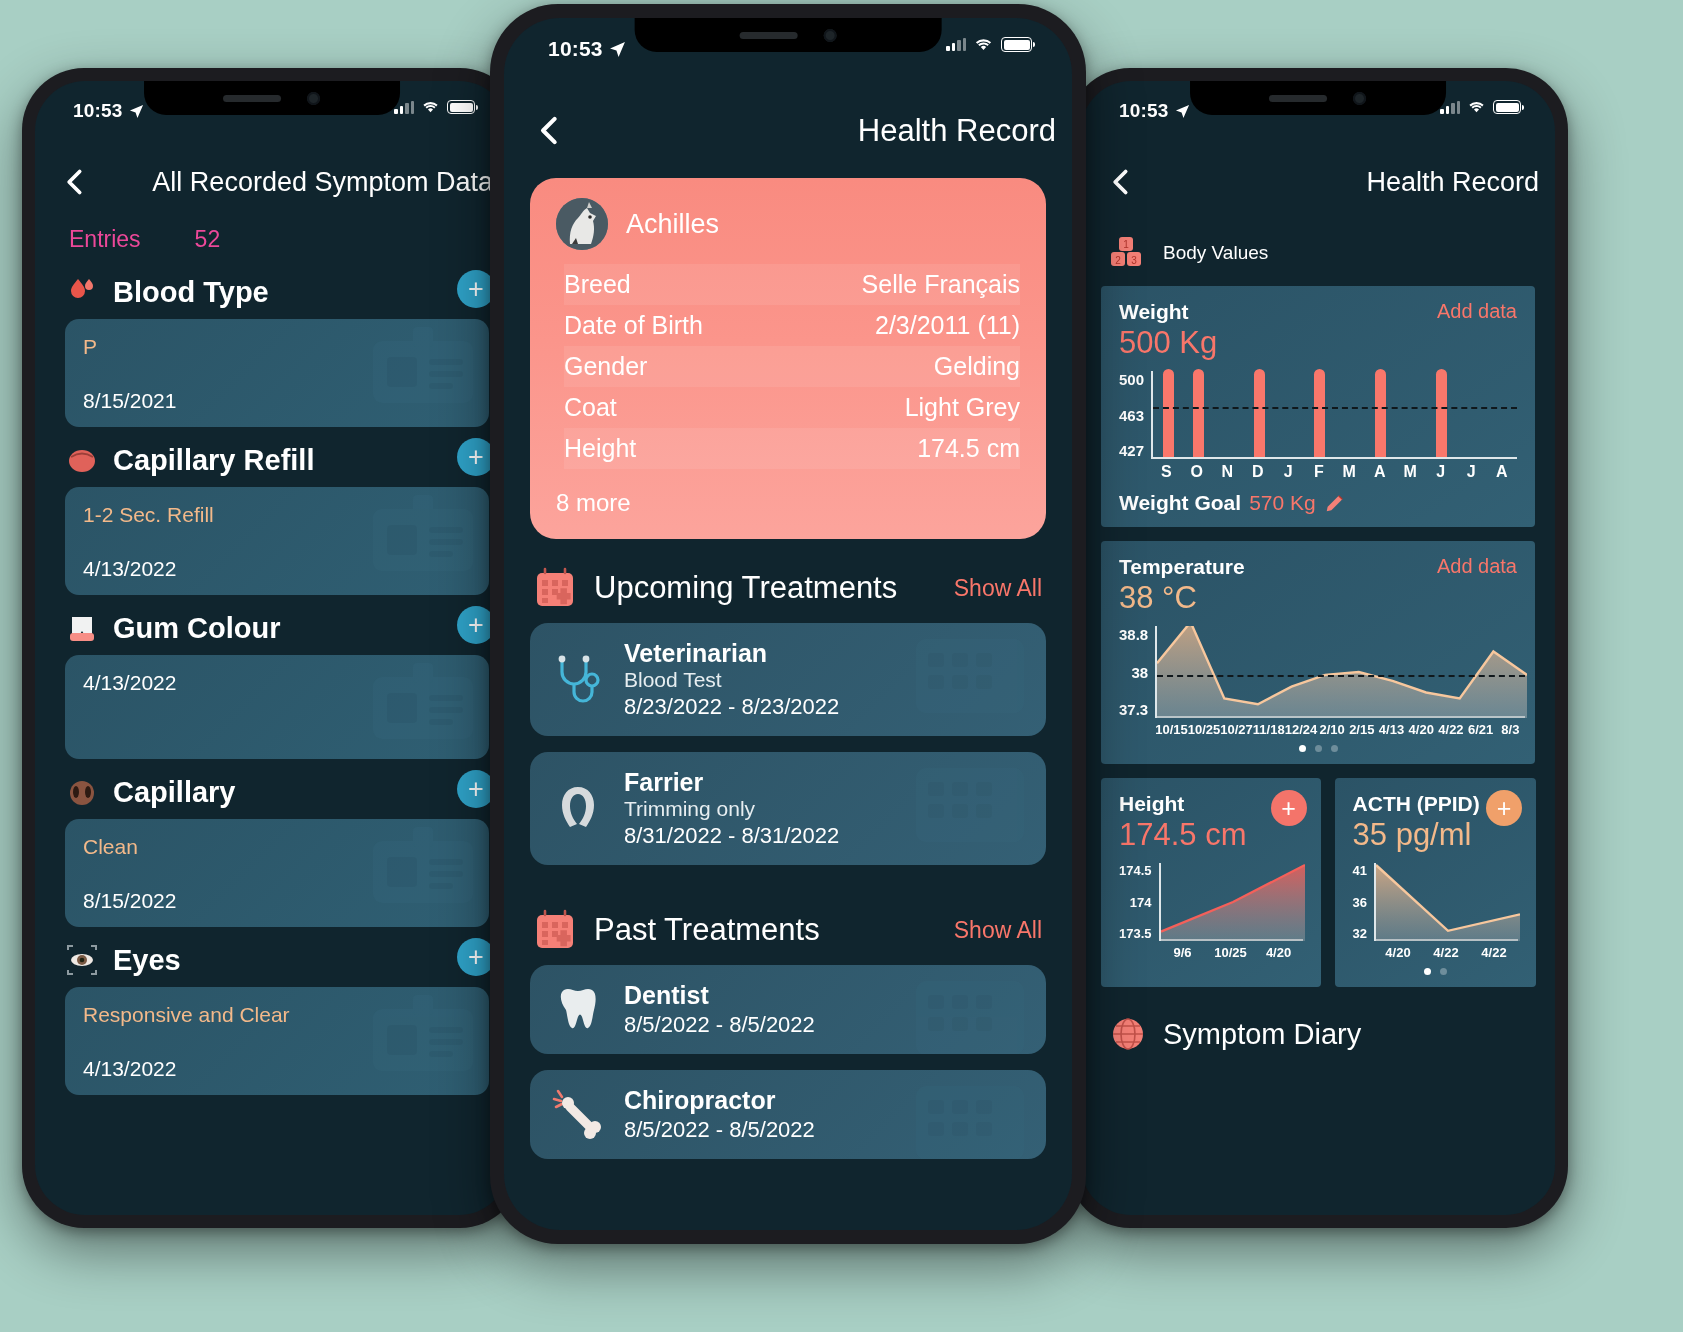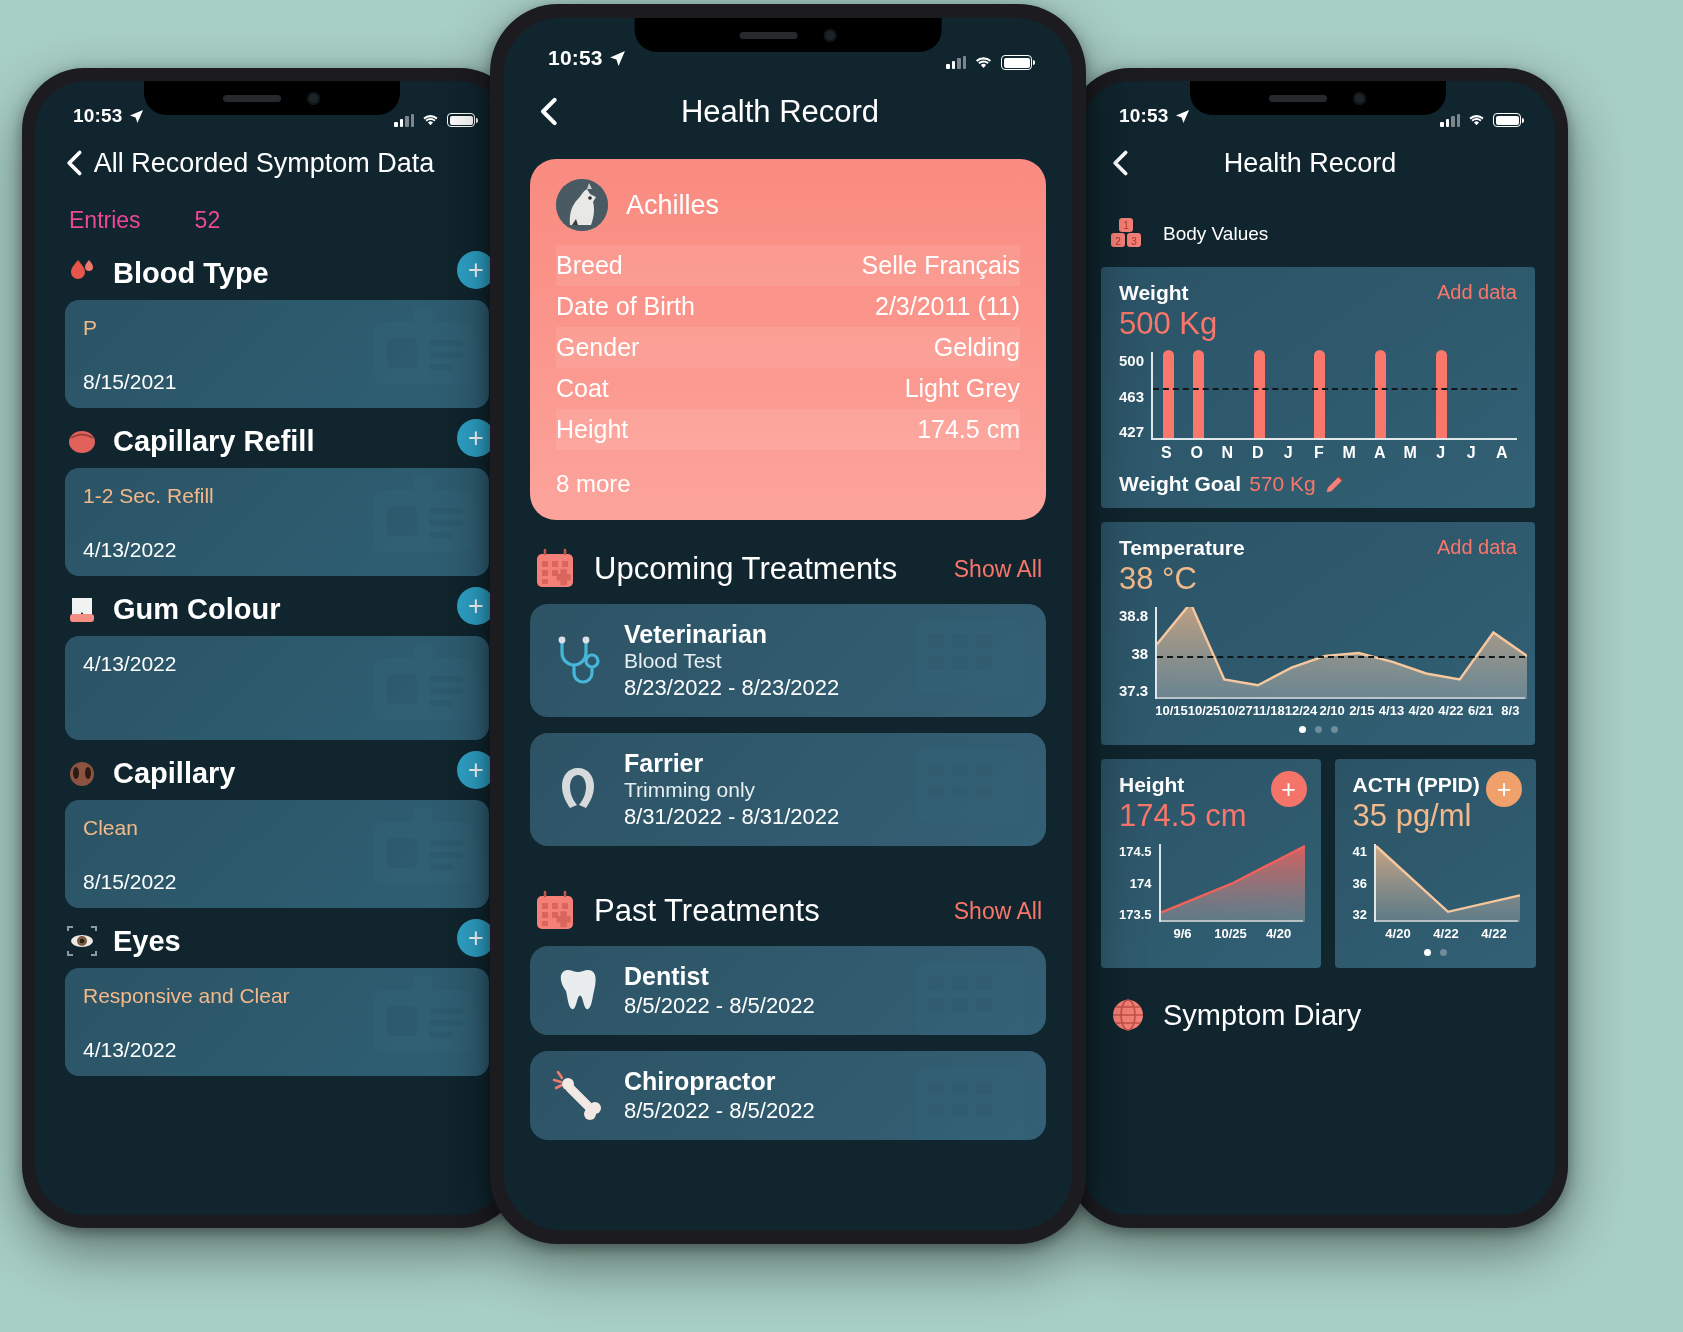--- a/index.html
+++ b/index.html
@@ -39,44 +39,44 @@
     border-bottom-left-radius: 22px; border-bottom-right-radius: 22px;
     display: flex; align-items: center; justify-content: center; gap: 26px;
     z-index: 20;
   }
   .notch .speaker { width: 58px; height: 7px; border-radius: 4px; background: #262a2d; }
   .notch .cam { width: 13px; height: 13px; border-radius: 50%; background: #1d2428;
                 box-shadow: inset 0 0 0 2px #10151a; }
 
   
   .statusbar {
-    position: relative; height: 46px; display: flex; align-items: flex-end;
+    position: relative; height: 46px; display: flex; align-items: flex-start;
     justify-content: space-between; padding: 0 34px 0 38px; z-index: 25;
-    color: #fff; font-size: 19px; font-weight: 600; letter-spacing: .2px;
+    color: #fff; font-size: 19px; font-weight: 600; letter-spacing: .2px; margin-top: 19px;
   }
   .phone.center .statusbar { font-size: 21px; padding: 0 40px 0 44px; height: 52px; }
   .sb-left { display: flex; align-items: center; gap: 6px; }
   .loc-arrow { display: inline-block; width: 15px; height: 15px; }
   .sb-right { display: flex; align-items: center; gap: 7px; }
   .bars { display: flex; align-items: flex-end; gap: 2px; height: 13px; }
   .bars i { width: 3.5px; background: #fff; border-radius: 1px; display: block; }
   .bars i:nth-child(1) { height: 5px; }
   .bars i:nth-child(2) { height: 8px; }
   .bars i:nth-child(3) { height: 11px; opacity:.45; }
   .bars i:nth-child(4) { height: 13px; opacity:.45; }
   .batt { width: 28px; height: 14px; border: 1.8px solid #fff; border-radius: 4px;
           position: relative; padding: 1.5px; }
   .batt::after { content:""; position: absolute; right: -4px; top: 4px; width: 2.2px;
                  height: 5px; background: #fff; border-radius: 0 2px 2px 0; }
   .batt i { display:block; height:100%; background:#fff; border-radius:2px; }
 
   
   .navbar { display:flex; align-items:center; padding: 22px 26px 14px; position: relative; }
   .back-chevron { width: 28px; height: 28px; flex: 0 0 auto; }
-  .nav-title { position:absolute; left:0; right:16px; text-align:center;
+  .nav-title { position:absolute; left:0; right:16px; text-align:right;
                color:#fff; font-size: 27px; font-weight: 500; pointer-events:none; }
   .phone.center .nav-title { font-size: 31px; }
   .phone.center .navbar { padding: 26px 30px 18px; }
   .phone.center .back-chevron { width: 31px; height: 31px; }
 
   
   .entries-row { display:flex; gap: 54px; color:#ec4899; font-size: 23px;
                  padding: 16px 34px 6px; font-weight: 400; }
   .sym-head { display:flex; align-items:center; padding: 16px 30px 10px; position: relative; }
   .sym-emoji { width: 34px; height: 34px; flex:0 0 auto; margin-right: 14px; }
@@ -96,21 +96,21 @@
   .profile-card {
     margin: 14px 26px 0; border-radius: 26px;
     background: linear-gradient(180deg,#f98b80 0%, #fb958b 45%, #fca49c 100%);
     padding: 20px 26px 22px; color:#fff;
   }
   .profile-top { display:flex; align-items:center; gap: 18px; margin-bottom: 14px; }
   .avatar { width: 52px; height: 52px; border-radius: 50%; overflow: hidden;
             background: #6d7e88; flex:0 0 auto; position: relative; }
   .horse-name { font-size: 27px; font-weight: 500; }
   .prow { display:flex; justify-content: space-between; font-size: 25px;
-          padding: 6px 0; font-weight: 400; }
+          padding: 6px 0; font-weight: 400; margin-left: 8px; }
   .prow:nth-child(odd) { background: rgba(255,255,255,.085); }
   .pmore { font-size: 24px; margin-top: 20px; color:#fff; }
 
   .sec-head { display:flex; align-items:center; padding: 28px 30px 14px; }
   .sec-emoji { width: 42px; height: 42px; flex:0 0 auto; margin-right: 18px; }
   .sec-title { color:#fff; font-size: 31px; font-weight: 500; flex: 1; }
   .show-all { color:#f9766a; font-size: 23px; }
 
   .treat-card { margin: 0 26px 16px; border-radius: 18px;
                 background: linear-gradient(135deg,#2d5365,#346075);

